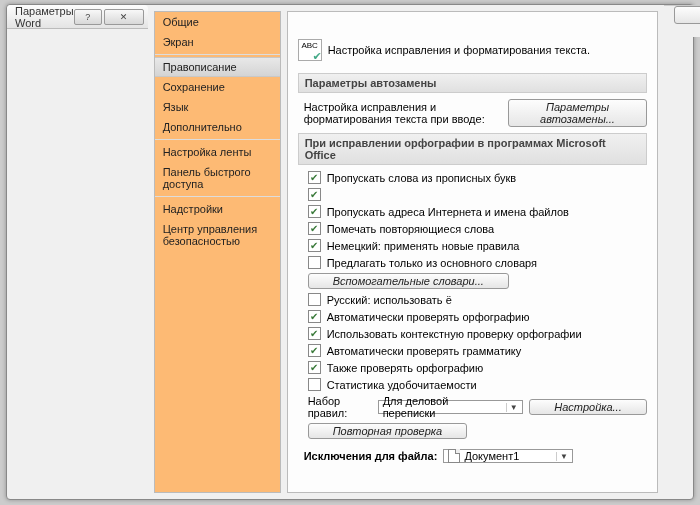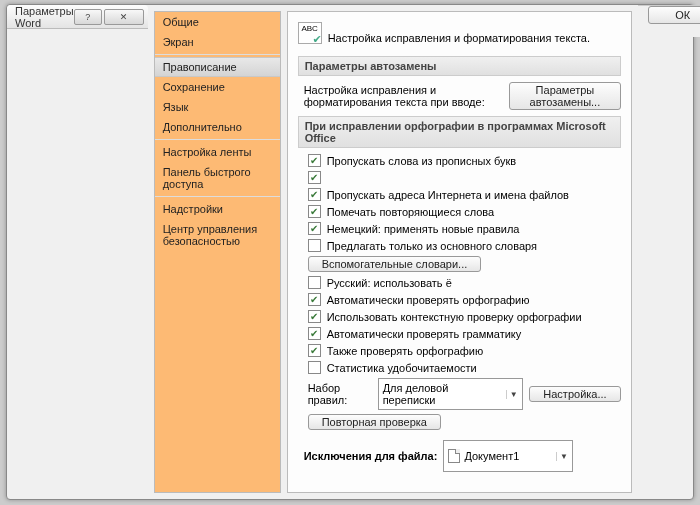--- a/index.html
+++ b/index.html
@@ -75,23 +75,24 @@
   }
   .main {
     flex: 1;
     background: #fdfdfd;
     border: 1px solid #bbb;
     overflow-y: auto;
     padding: 6px 10px 6px 10px;
   }
   .header-row {
     display: flex;
-    align-items: flex-end;
+    align-items: center;
     gap: 6px;
     padding: 4px 0 8px 0;
+    margin-top: 17px;
   }
   .abc-icon {
     width: 24px; height: 22px;
     border: 1px solid #aaa;
     background: #fff;
     font-size: 8px;
     text-align: center;
     line-height: 10px;
     padding-top: 1px;
     position: relative;
@@ -120,39 +121,39 @@
   .row.indent { padding-left: 10px; }
   .btn {
     background: linear-gradient(#fdfdfd,#e6e6e6);
     border: 1px solid #999;
     border-radius: 3px;
     padding: 2px 10px;
     font-size: 11px;
     cursor: default;
     color: #222;
   }
-  .btn.small { padding: 1px 13px; }
+  .btn.small { padding: 1px 24px; font-style: italic; }
   .cb {
     width: 13px; height: 13px;
     border: 1px solid #888;
     background: #fff;
     display: inline-flex;
     align-items: center;
     justify-content: center;
     font-size: 10px;
     color: #3a7a3a;
     flex-shrink: 0;
   }
   .cb.checked::after { content: "✔"; }
   .select {
     display: inline-flex;
     align-items: center;
     border: 1px solid #999;
     background: #fff;
-    height: 32px;
+    height: 14px;
     padding: 0 2px 0 4px;
     font-size: 11px;
   }
   .select .arrow {
     width: 14px;
     border-left: 1px solid #ccc;
     text-align: center;
     font-size: 8px;
     color: #444;
     margin-left: 4px;

